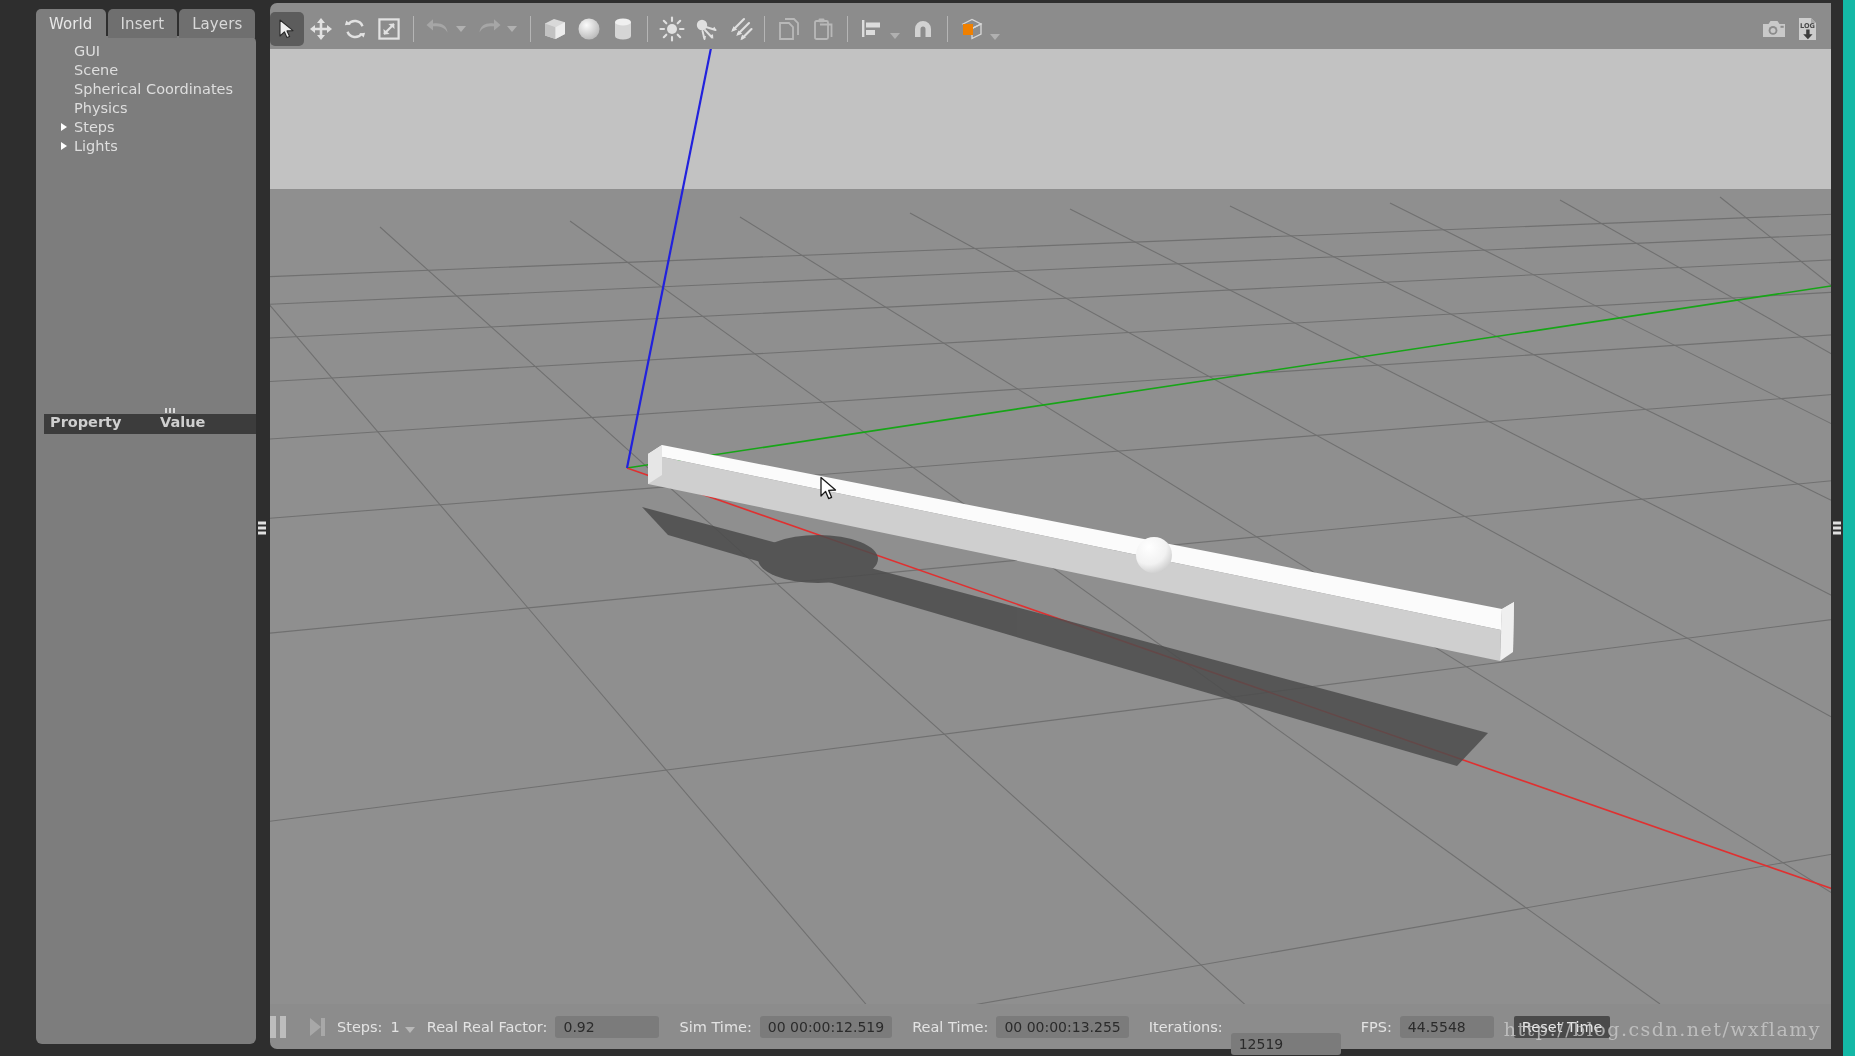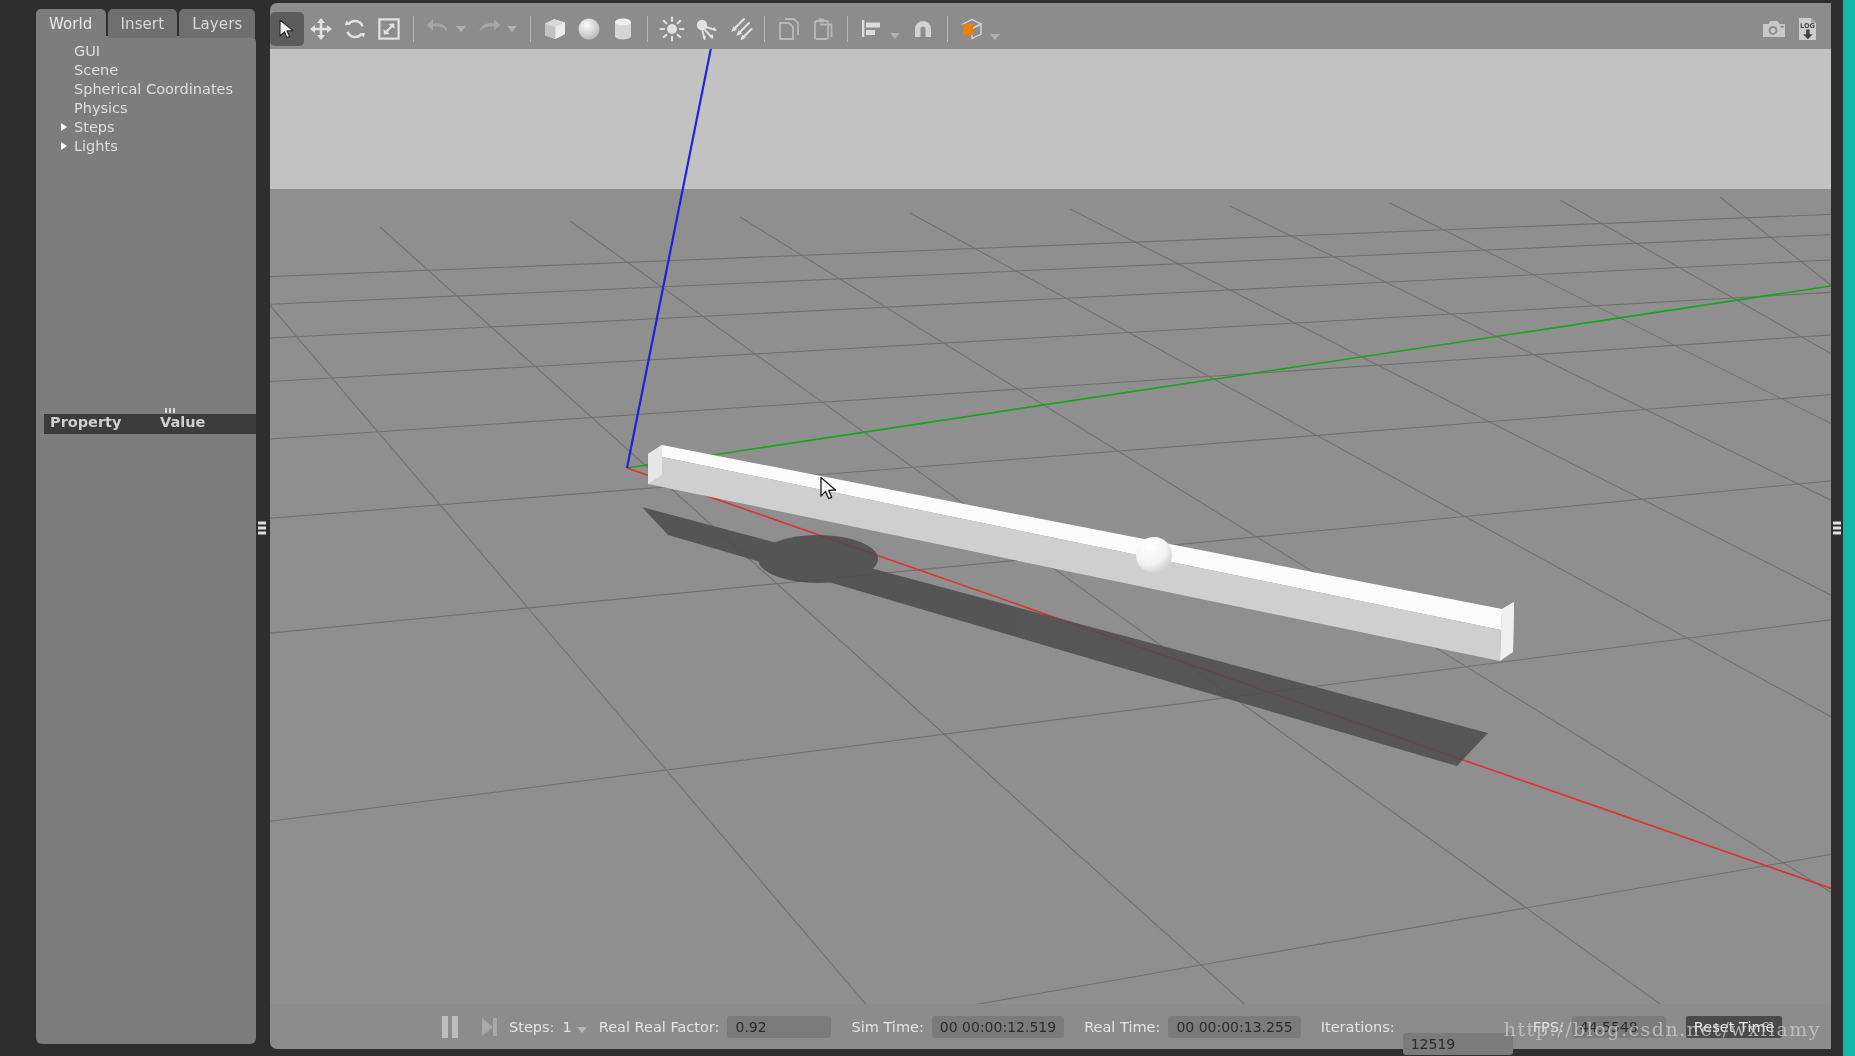--- a/index.html
+++ b/index.html
@@ -207,21 +207,20 @@
   
   #statusbar {
     position: absolute;
     left: 2px; bottom: 7px;
     width: 1569px; height: 45px;
     background: #8c8c8c;
     border-bottom-left-radius: 7px;
     border-bottom-right-radius: 7px;
     display: flex;
     align-items: center;
-    padding-left: 172px;
     font-size: 14.5px;
     color: #e3e3e3;
   }
   .sb-label { margin-right: 8px; white-space: nowrap; }
   .sb-field {
     background: #7b7b7b;
     border-radius: 3px;
     height: 22px;
     display: flex; align-items: center;
     padding: 0 8px;

